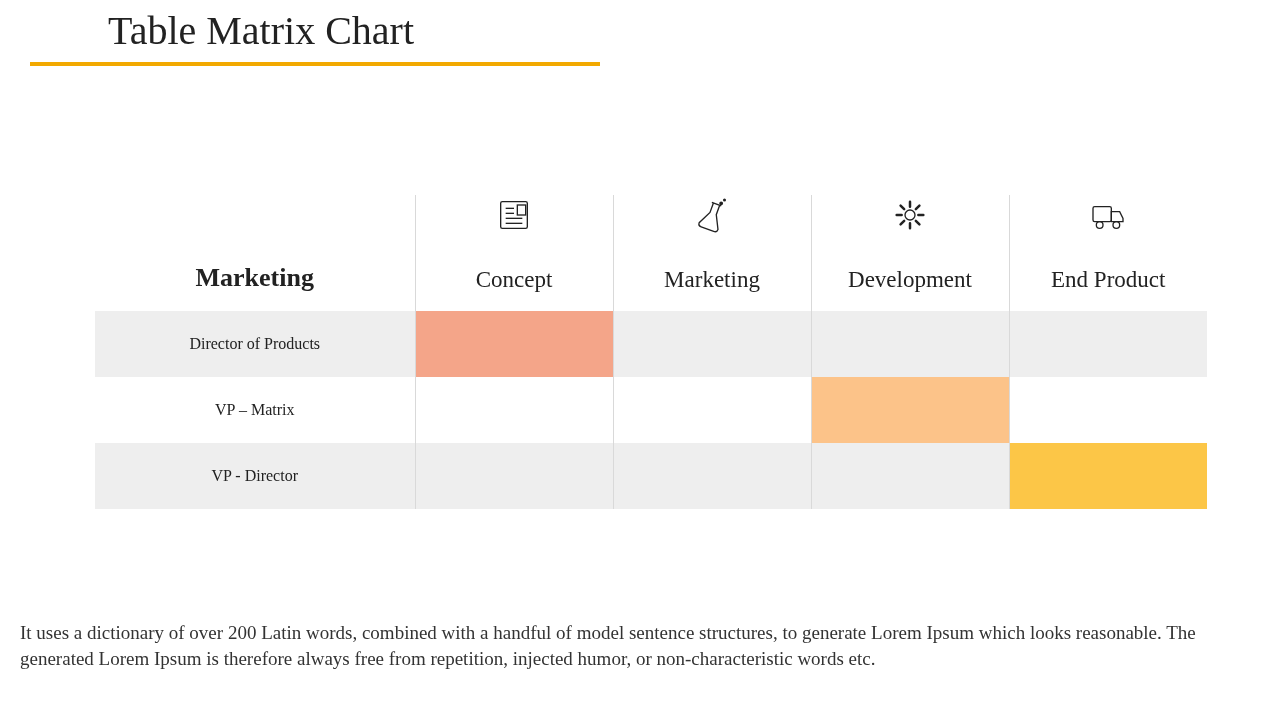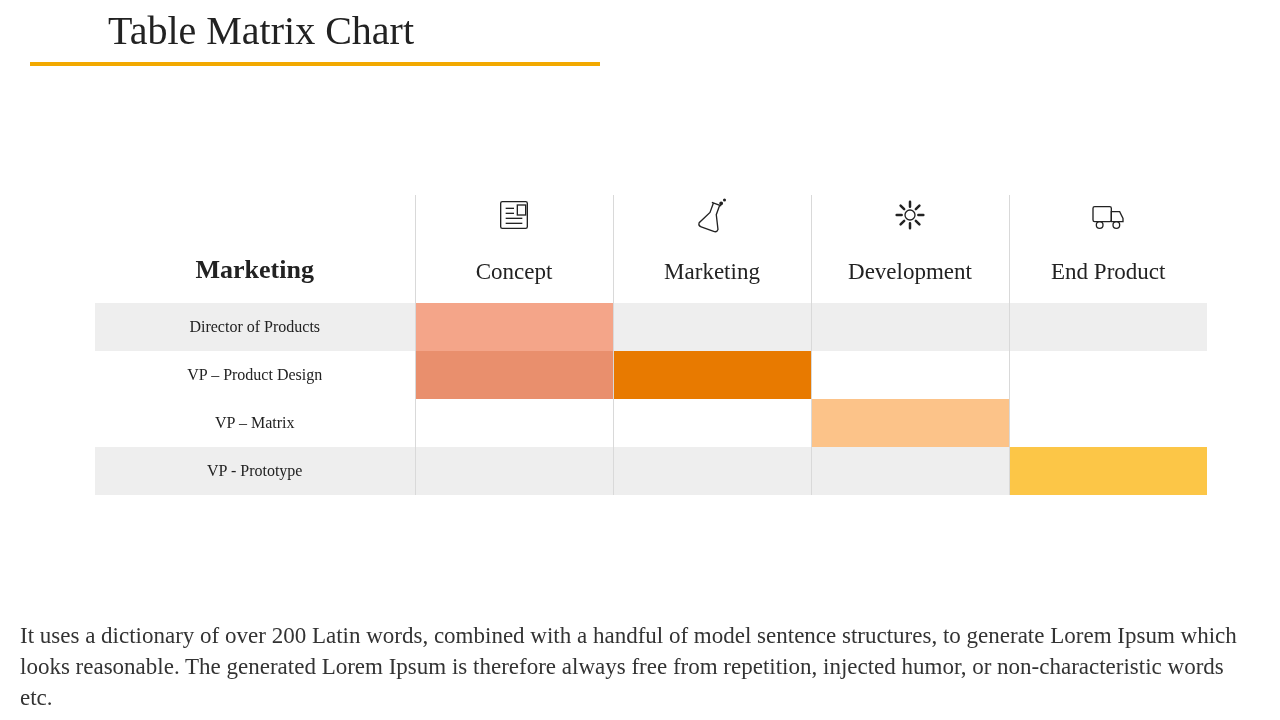--- a/index.html
+++ b/index.html
@@ -60,40 +60,40 @@
   }
   .matrix thead th.row0-col0 {
     font-size: 26px;
     font-weight: 700;
     vertical-align: bottom;
   }
   .phase-head {
     display: flex;
     flex-direction: column;
     align-items: center;
-    gap: 18px;
+    gap: 26px;
   }
   .phase-icon svg { width: 40px; height: 40px; stroke: #222; fill: none; stroke-width: 1.6; }
 
-  .matrix tbody td { height: 48px; font-size: 16px; }
+  .matrix tbody td { height: 66px; font-size: 16px; }
   .matrix tbody tr.alt td { background: #eeeeee; }
 
   .fill-salmon-lt { background: #f4a589 !important; }
   .fill-salmon-md { background: #e98f6d !important; }
   .fill-orange    { background: #e87a00 !important; }
   .fill-peach-md  { background: #f4a172 !important; }
   .fill-peach-lt  { background: #fcc389 !important; }
   .fill-yellow    { background: #fcc647 !important; }
 
   .caption {
     position: absolute;
     left: 20px;
     right: 20px;
     top: 620px;
-    font-size: 23px;
+    font-size: 19px;
     line-height: 1.35;
     color: #333;
   }
 </style>
 </head>
 <body>
 
 <div class="title-wrap">
   <div class="title">Table Matrix Chart</div>
   <div class="title-rule"></div>
@@ -166,35 +166,28 @@
   </thead>
   <tbody>
     <tr class="alt">
       <td>Director of Products</td>
       <td class="fill-salmon-lt"></td>
       <td></td>
       <td></td>
       <td></td>
     </tr>
     <tr>
-      <td>VP – Product Design</td>
-      <td class="fill-salmon-md"></td>
-      <td class="fill-orange"></td>
-      <td></td>
-      <td></td>
-    </tr>
-    <tr>
       <td>VP – Matrix</td>
       <td></td>
       <td></td>
       <td class="fill-peach-lt"></td>
       <td></td>
     </tr>
     <tr class="alt">
-      <td>VP - Prototype</td>
+      <td>VP - Director</td>
       <td></td>
       <td></td>
       <td></td>
       <td class="fill-yellow"></td>
     </tr>
   </tbody>
 </table>
 
 <div class="caption">It uses a dictionary of over 200 Latin words, combined with a handful of model sentence structures, to generate Lorem Ipsum which looks reasonable. The generated Lorem Ipsum is therefore always free from repetition, injected humor, or non-characteristic words etc.</div>
 

